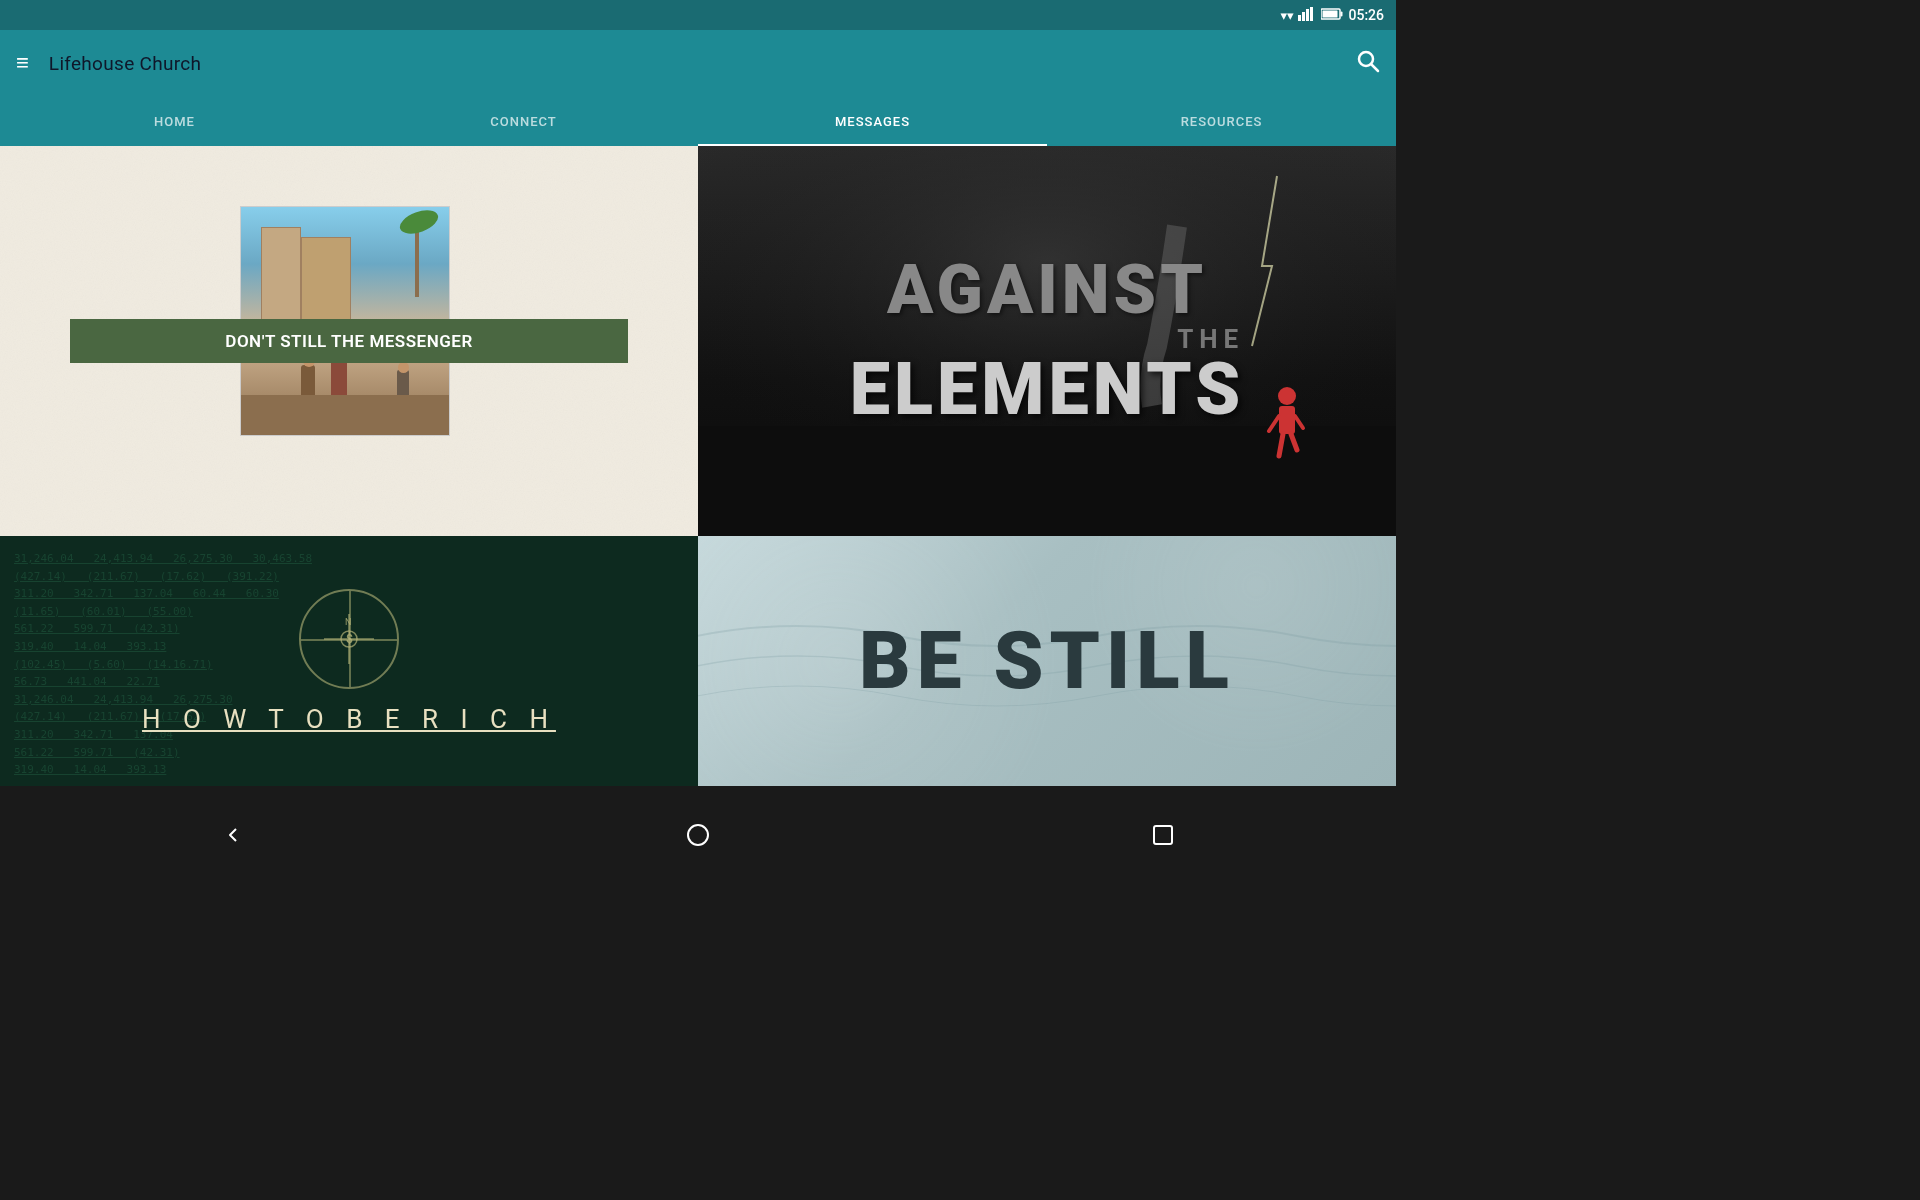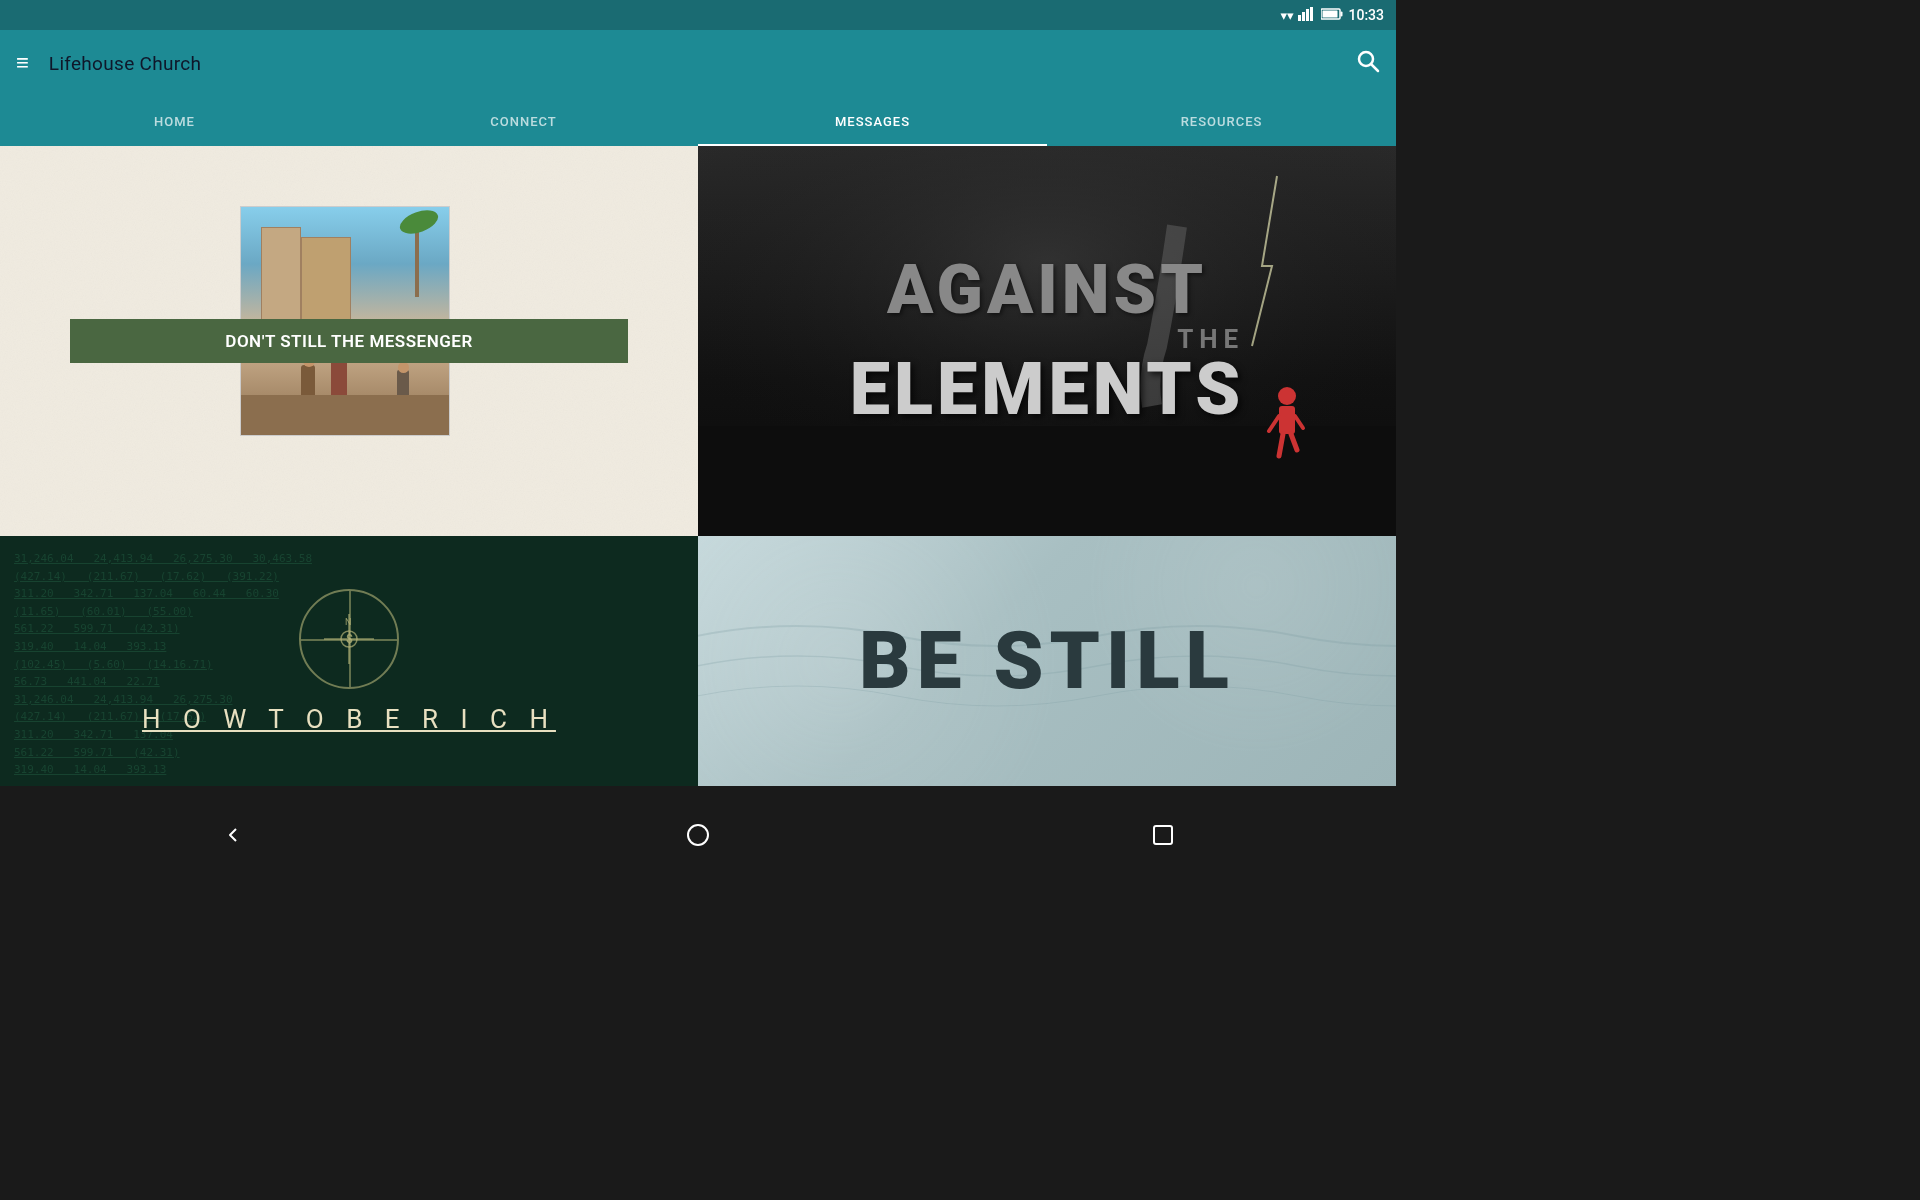--- a/index.html
+++ b/index.html
@@ -294,21 +294,21 @@
         <rect x="12" y="0" width="3" height="14" fill="white"></rect>
       </svg>
     </span>
     <span class="battery-icon">
       <svg width="22" height="12" viewBox="0 0 22 12">
         <rect x="0" y="1" width="19" height="10" rx="1" fill="none" stroke="white" stroke-width="1.5"></rect>
         <rect x="19.5" y="3.5" width="2" height="5" rx="1" fill="white"></rect>
         <rect x="1.5" y="2.5" width="15" height="7" rx="0.5" fill="white"></rect>
       </svg>
     </span>
-    <span class="status-time">10:33</span>
+    <span class="status-time">05:26</span>
   </div>
 </div>
 
 <div class="app-bar">
   <div class="app-bar-left">
     <span class="hamburger-icon">≡</span>
     <span class="app-title">Lifehouse Church</span>
   </div>
   <span class="search-icon-btn">
     <svg width="24" height="24" viewBox="0 0 24 24" fill="none" stroke="white" stroke-width="2.5" stroke-linecap="round">

